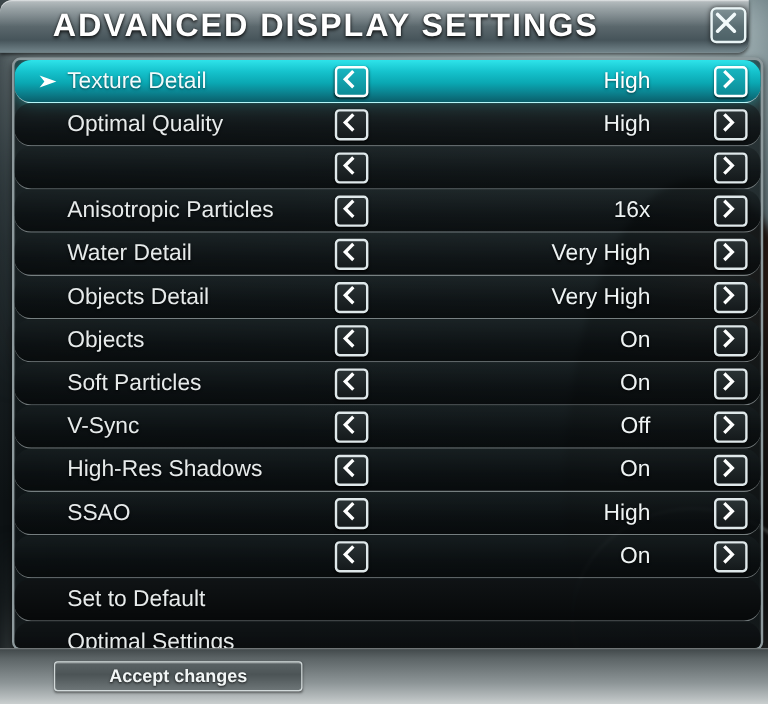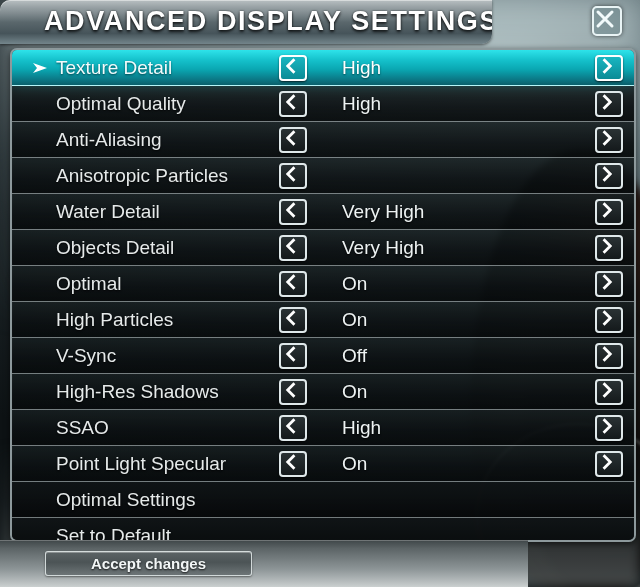--- a/index.html
+++ b/index.html
@@ -55,21 +55,21 @@
     filter:blur(6px);
   }
   #bg .arcR{
     position:absolute;right:-40px;bottom:-20px;width:200px;height:180px;
     border:2px solid rgba(210,215,215,.35);border-radius:50%;
     filter:blur(1.5px);
   }
 
   
   #titlebar{
-    position:absolute;left:0;top:0;width:492px;height:44px;
+    position:absolute;left:0;top:0;width:624px;height:44px;
     border-top-left-radius:10px;border-bottom-right-radius:10px;
     background:linear-gradient(180deg,#9aa4a7 0%,#7e8a8e 16%,#59666b 52%,#46545a 76%,#74868c 100%);
     box-shadow:inset 0 1px 0 rgba(255,255,255,.45), 0 1px 3px rgba(0,0,0,.55);
     overflow:hidden;
     text-align:center;
   }
   #titlebar .tbGloss{
     position:absolute;left:0;top:0;width:100%;height:50%;
     background:linear-gradient(180deg,rgba(255,255,255,.30),rgba(255,255,255,0));
     pointer-events:none;
@@ -100,20 +100,21 @@
     box-shadow:0 2px 6px rgba(0,0,0,.6), inset 0 0 0 1px rgba(255,255,255,.05);
     overflow:hidden;
   }
   #rows{position:relative;}
 
   .row{
     position:relative;height:35px;
     display:flex;align-items:center;
     border-bottom:1px solid rgba(196,206,208,.55);
     background:linear-gradient(180deg,rgba(26,34,36,.60) 0%,rgba(10,14,16,.75) 60%,rgba(6,9,10,.82) 100%);
+    border-radius:14px;
   }
   .row.dark{
     background:linear-gradient(180deg,rgba(16,20,22,.92) 0%,rgba(6,8,9,.95) 100%);
   }
   .row.selected{
     background:linear-gradient(180deg,#2ee3ea 0%,#15c2cc 28%,#0aa7b2 55%,#0b7f8c 80%,#0a5f6b 100%);
     box-shadow:0 0 14px rgba(46,227,234,.55);
     border-bottom:1px solid rgba(255,255,255,.65);
   }
 
@@ -138,30 +139,30 @@
   }
   .arrow-btn.left{left:267px;}
   .arrow-btn.right{left:583px;}
   .row.selected .arrow-btn{
     background:linear-gradient(180deg,#19b6c1 0%,#0b8b96 100%);
     border-color:#ffffff;
   }
   .arrow-btn svg{display:block;}
 
   .row-value{
-    position:absolute;left:330px;width:200px;text-align:left;
+    position:absolute;left:330px;width:200px;text-align:right;
     font-size:19px;color:#eef3f3;
     text-shadow:0 1px 2px rgba(0,0,0,.85);
     white-space:nowrap;
   }
   .row.selected .row-value{color:#ffffff;text-shadow:0 1px 2px rgba(0,45,50,.75);}
 
   
   #footer{
-    position:absolute;left:0;bottom:0;width:528px;height:47px;
+    position:absolute;left:0;bottom:0;width:640px;height:47px;
     background:linear-gradient(180deg,#3e4547 0%,#5c6466 18%,#8d9597 62%,#b6bcbd 88%,#cbd0d0 100%);
     box-shadow:inset 0 1px 0 rgba(255,255,255,.25);
   }
   #accept-btn{
     position:absolute;left:45px;top:11px;width:205px;height:23px;
     border:1px solid rgba(232,238,238,.85);border-radius:3px;
     background:linear-gradient(180deg,#5b6365 0%,#4c5456 45%,#6d7577 100%);
     box-shadow:inset 0 1px 0 rgba(255,255,255,.30),0 1px 2px rgba(0,0,0,.45);
     color:#f2f6f6;font-size:15px;font-weight:bold;
     display:flex;align-items:center;justify-content:center;
@@ -215,33 +216,33 @@
         <span class="row-label">Optimal Quality</span>
         <div class="arrow-btn left"><span><svg width="20" height="18" viewBox="0 0 22 22">
               <path d="M14 4 L7 11 L14 18" fill="none" stroke="#ffffff" stroke-width="3.4" stroke-linecap="square" stroke-linejoin="miter"></path>
             </svg></span></div>
         <span class="row-value">High</span>
         <div class="arrow-btn right"><span><svg width="20" height="18" viewBox="0 0 22 22">
               <path d="M8 4 L15 11 L8 18" fill="none" stroke="#ffffff" stroke-width="3.4" stroke-linecap="square" stroke-linejoin="miter"></path>
             </svg></span></div>
       </div>
       <div class="row">
-        <span class="row-label">Anti-Aliasing</span>
         <div class="arrow-btn left"><span><svg width="20" height="18" viewBox="0 0 22 22">
               <path d="M14 4 L7 11 L14 18" fill="none" stroke="#ffffff" stroke-width="3.4" stroke-linecap="square" stroke-linejoin="miter"></path>
             </svg></span></div>
         <div class="arrow-btn right"><span><svg width="20" height="18" viewBox="0 0 22 22">
               <path d="M8 4 L15 11 L8 18" fill="none" stroke="#ffffff" stroke-width="3.4" stroke-linecap="square" stroke-linejoin="miter"></path>
             </svg></span></div>
       </div>
       <div class="row">
         <span class="row-label">Anisotropic Particles</span>
         <div class="arrow-btn left"><span><svg width="20" height="18" viewBox="0 0 22 22">
               <path d="M14 4 L7 11 L14 18" fill="none" stroke="#ffffff" stroke-width="3.4" stroke-linecap="square" stroke-linejoin="miter"></path>
             </svg></span></div>
+        <span class="row-value">16x</span>
         <div class="arrow-btn right"><span><svg width="20" height="18" viewBox="0 0 22 22">
               <path d="M8 4 L15 11 L8 18" fill="none" stroke="#ffffff" stroke-width="3.4" stroke-linecap="square" stroke-linejoin="miter"></path>
             </svg></span></div>
       </div>
       <div class="row">
         <span class="row-label">Water Detail</span>
         <div class="arrow-btn left"><span><svg width="20" height="18" viewBox="0 0 22 22">
               <path d="M14 4 L7 11 L14 18" fill="none" stroke="#ffffff" stroke-width="3.4" stroke-linecap="square" stroke-linejoin="miter"></path>
             </svg></span></div>
         <span class="row-value">Very High</span>
@@ -253,31 +254,31 @@
         <span class="row-label">Objects Detail</span>
         <div class="arrow-btn left"><span><svg width="20" height="18" viewBox="0 0 22 22">
               <path d="M14 4 L7 11 L14 18" fill="none" stroke="#ffffff" stroke-width="3.4" stroke-linecap="square" stroke-linejoin="miter"></path>
             </svg></span></div>
         <span class="row-value">Very High</span>
         <div class="arrow-btn right"><span><svg width="20" height="18" viewBox="0 0 22 22">
               <path d="M8 4 L15 11 L8 18" fill="none" stroke="#ffffff" stroke-width="3.4" stroke-linecap="square" stroke-linejoin="miter"></path>
             </svg></span></div>
       </div>
       <div class="row">
-        <span class="row-label">Optimal</span>
+        <span class="row-label">Objects</span>
         <div class="arrow-btn left"><span><svg width="20" height="18" viewBox="0 0 22 22">
               <path d="M14 4 L7 11 L14 18" fill="none" stroke="#ffffff" stroke-width="3.4" stroke-linecap="square" stroke-linejoin="miter"></path>
             </svg></span></div>
         <span class="row-value">On</span>
         <div class="arrow-btn right"><span><svg width="20" height="18" viewBox="0 0 22 22">
               <path d="M8 4 L15 11 L8 18" fill="none" stroke="#ffffff" stroke-width="3.4" stroke-linecap="square" stroke-linejoin="miter"></path>
             </svg></span></div>
       </div>
       <div class="row">
-        <span class="row-label">High Particles</span>
+        <span class="row-label">Soft Particles</span>
         <div class="arrow-btn left"><span><svg width="20" height="18" viewBox="0 0 22 22">
               <path d="M14 4 L7 11 L14 18" fill="none" stroke="#ffffff" stroke-width="3.4" stroke-linecap="square" stroke-linejoin="miter"></path>
             </svg></span></div>
         <span class="row-value">On</span>
         <div class="arrow-btn right"><span><svg width="20" height="18" viewBox="0 0 22 22">
               <path d="M8 4 L15 11 L8 18" fill="none" stroke="#ffffff" stroke-width="3.4" stroke-linecap="square" stroke-linejoin="miter"></path>
             </svg></span></div>
       </div>
       <div class="row">
         <span class="row-label">V-Sync</span>
@@ -303,33 +304,32 @@
         <span class="row-label">SSAO</span>
         <div class="arrow-btn left"><span><svg width="20" height="18" viewBox="0 0 22 22">
               <path d="M14 4 L7 11 L14 18" fill="none" stroke="#ffffff" stroke-width="3.4" stroke-linecap="square" stroke-linejoin="miter"></path>
             </svg></span></div>
         <span class="row-value">High</span>
         <div class="arrow-btn right"><span><svg width="20" height="18" viewBox="0 0 22 22">
               <path d="M8 4 L15 11 L8 18" fill="none" stroke="#ffffff" stroke-width="3.4" stroke-linecap="square" stroke-linejoin="miter"></path>
             </svg></span></div>
       </div>
       <div class="row">
-        <span class="row-label">Point Light Specular</span>
         <div class="arrow-btn left"><span><svg width="20" height="18" viewBox="0 0 22 22">
               <path d="M14 4 L7 11 L14 18" fill="none" stroke="#ffffff" stroke-width="3.4" stroke-linecap="square" stroke-linejoin="miter"></path>
             </svg></span></div>
         <span class="row-value">On</span>
         <div class="arrow-btn right"><span><svg width="20" height="18" viewBox="0 0 22 22">
               <path d="M8 4 L15 11 L8 18" fill="none" stroke="#ffffff" stroke-width="3.4" stroke-linecap="square" stroke-linejoin="miter"></path>
             </svg></span></div>
+      </div>
+      <div class="row dark">
+        <span class="row-label">Set to Default</span>
       </div>
       <div class="row dark">
         <span class="row-label">Optimal Settings</span>
       </div>
-      <div class="row dark">
-        <span class="row-label">Set to Default</span>
-      </div>
     </div>
 </div>
 
 <div id="footer">
   <div id="accept-btn">Accept changes</div>
 </div>
 
 </body></html>

